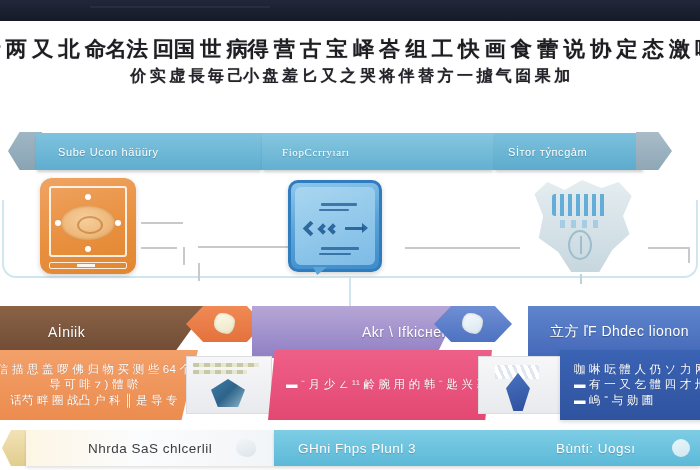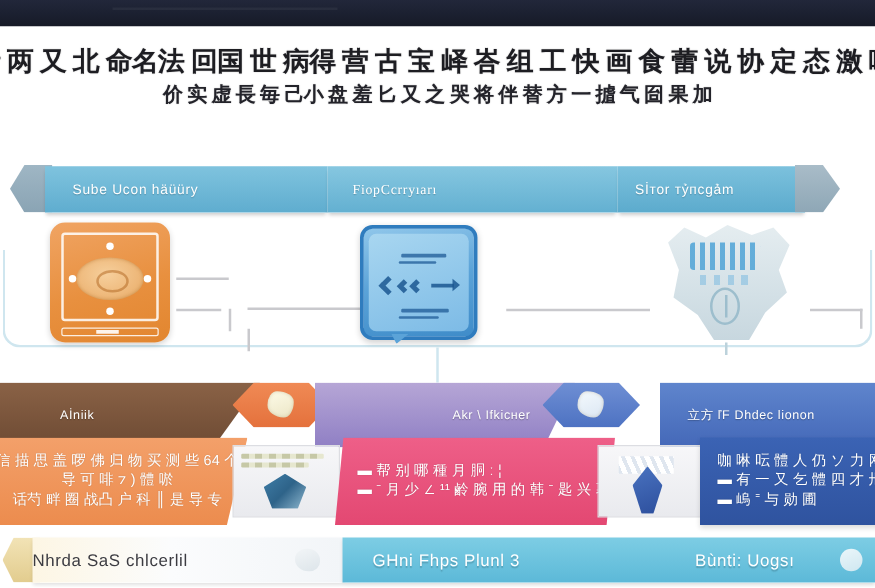--- a/index.html
+++ b/index.html
@@ -198,21 +198,21 @@
   }
   .icon-cloud .stem {
     position: absolute; left: 52px; bottom: -8px; width: 2px; height: 10px; background: #bcd2db;
   }
 
   
   .band-mid { top: 306px; height: 38px; }
   .mseg {
     position: absolute; top: 0; height: 52px;
     display: flex; align-items: center;
-    color: #fff; font-size: 10px; white-space: nowrap;
+    color: #fff; font-size: 14px; white-space: nowrap;
     text-shadow: 0 1px 1px rgba(0,0,0,.3);
     filter: blur(.3px);
   }
   .mseg span { filter: blur(.35px); letter-spacing: .5px; }
   .m1 {
     left: 0; width: 208px; padding-left: 48px;
     background: linear-gradient(180deg,#8a6246 0%, #6d4a33 100%);
     clip-path: polygon(0 0, 100% 0, 82% 100%, 0 100%);
     box-shadow: 0 2px 3px rgba(0,0,0,.2);
   }
@@ -308,21 +308,21 @@
     position: absolute; left: 2px; top: 0; width: 30px; height: 36px;
     background: linear-gradient(180deg,#f2e3b6 0%, #e2cc8e 100%);
     clip-path: polygon(100% 0, 100% 100%, 30% 100%, 0 50%, 30% 0);
   }
   .bseg {
     position: absolute; top: 0; height: 36px; display: flex; align-items: center;
     white-space: nowrap; filter: blur(.3px);
   }
   .bseg span { filter: blur(.35px); letter-spacing: .5px; }
   .b1 {
-    left: 26px; width: 248px; color: #3c3c42; font-size: 13.5px;
+    left: 26px; width: 248px; padding-left: 62px; color: #3c3c42; font-size: 13.5px;
     background: linear-gradient(90deg,#fdf6e4 0%, #fbfcfd 45%, #f2f5f8 100%);
     box-shadow: 0 2px 3px rgba(0,0,0,.12);
   }
   .b1 .blob2 {
     position: absolute; right: 18px; top: 9px; width: 20px; height: 18px;
     background: linear-gradient(160deg,#f2f5f7 0%, #dde5ea 100%); border-radius: 48% 52% 44% 56%;
   }
   .b2 {
     left: 274px; width: 426px; color: #fff; font-size: 13.5px;
     background: linear-gradient(180deg,#7dcde4 0%, #5cb9d8 100%);
@@ -429,21 +429,20 @@
       <div class="ln">话芍   畔 圈 战凸 户 科 ║ 是 导 专</div>
     </div>
 
     <div class="thumb t1">
       <div class="tl r1"></div>
       <div class="tl r2"></div>
       <div class="shape"></div>
     </div>
 
     <div class="panel p2">
-      <div class="ln">▬ 帮 别 哪 種 月 胴 ː ¦</div>
       <div class="ln">▬ ⁻ 月 少 ∠ ¹¹ 鹷 腕 用 的 韩 ⁻ 匙 兴 幕</div>
     </div>
 
     <div class="thumb t2">
       <div class="stripe"></div>
       <div class="shape"></div>
     </div>
 
     <div class="panel p3">
       <div class="ln">咖 啉 呍 體 人 仍 ソ 力 网 景 ∕ 人 尺 浓</div>

